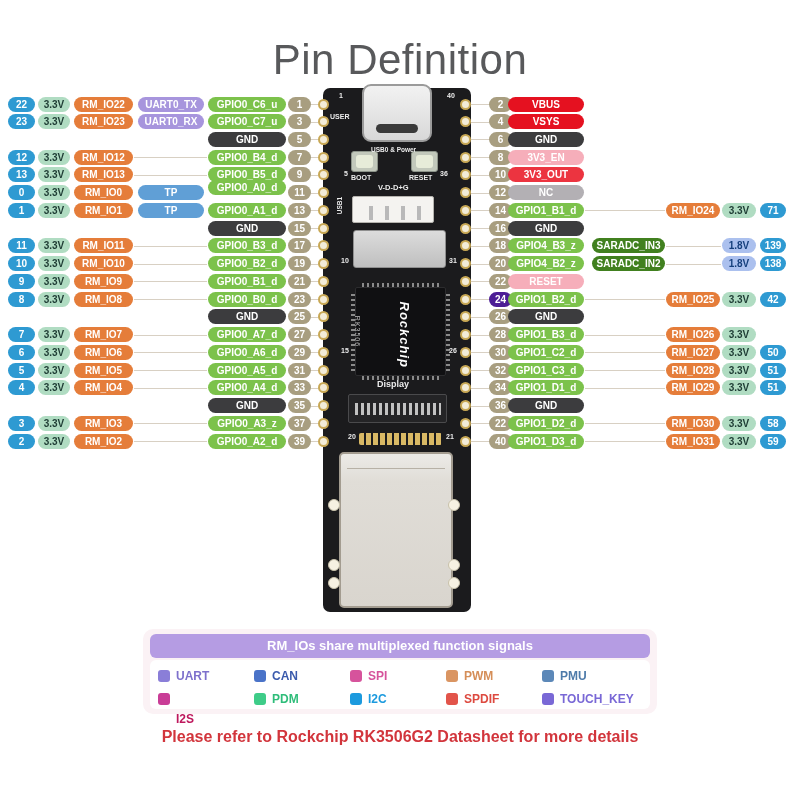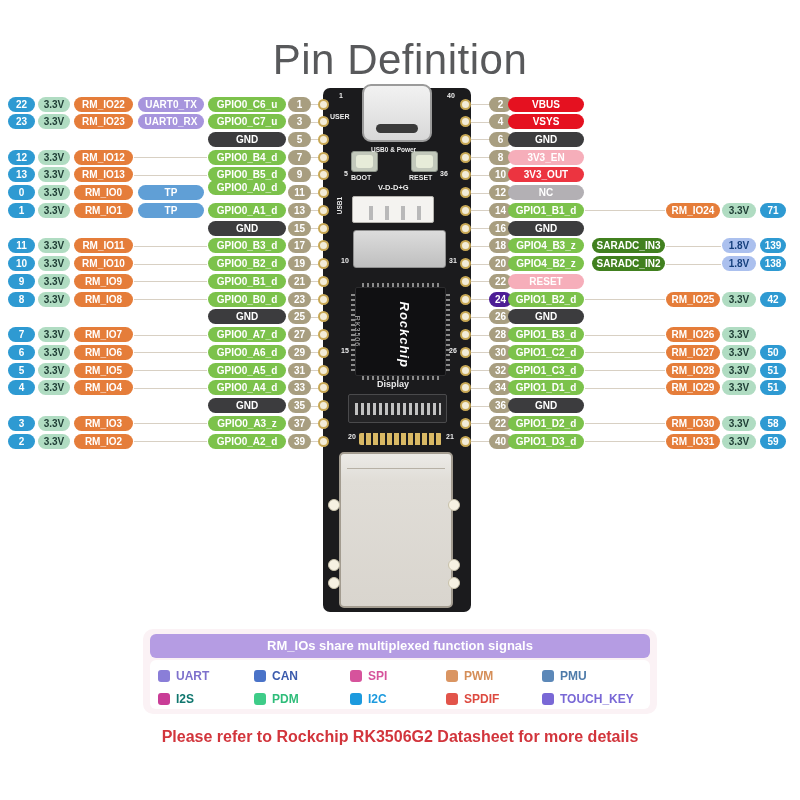--- a/index.html
+++ b/index.html
@@ -362,21 +362,21 @@
         <div class="legend-item" style="left: 296px; top: 9px;">
           <div class="legend-sq" style="background: rgb(218, 149, 98);"></div>
           <div class="legend-label" style="color: rgb(213, 142, 88);">PWM</div>
         </div>
         <div class="legend-item" style="left: 392px; top: 9px;">
           <div class="legend-sq" style="background: rgb(92, 136, 184);"></div>
           <div class="legend-label" style="color: rgb(77, 122, 169);">PMU</div>
         </div>
         <div class="legend-item" style="left: 8px; top: 32px;">
           <div class="legend-sq" style="background: rgb(201, 61, 151);"></div>
-          <div class="legend-label" style="color: #0f766e;">I2S</div>
+          <div class="legend-label" style="color: #be185d; margin-top: 20px;">I2S</div>
         </div>
         <div class="legend-item" style="left: 104px; top: 32px;">
           <div class="legend-sq" style="background: rgb(62, 204, 136);"></div>
           <div class="legend-label" style="color: rgb(47, 189, 122);">PDM</div>
         </div>
         <div class="legend-item" style="left: 200px; top: 32px;">
           <div class="legend-sq" style="background: rgb(28, 154, 222);"></div>
           <div class="legend-label" style="color: rgb(28, 154, 222);">I2C</div>
         </div>
         <div class="legend-item" style="left: 296px; top: 32px;">

